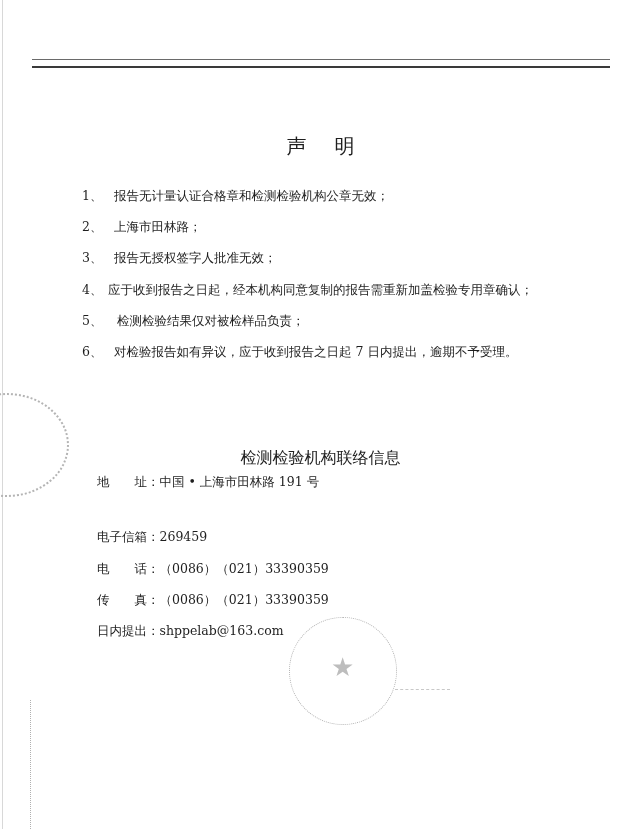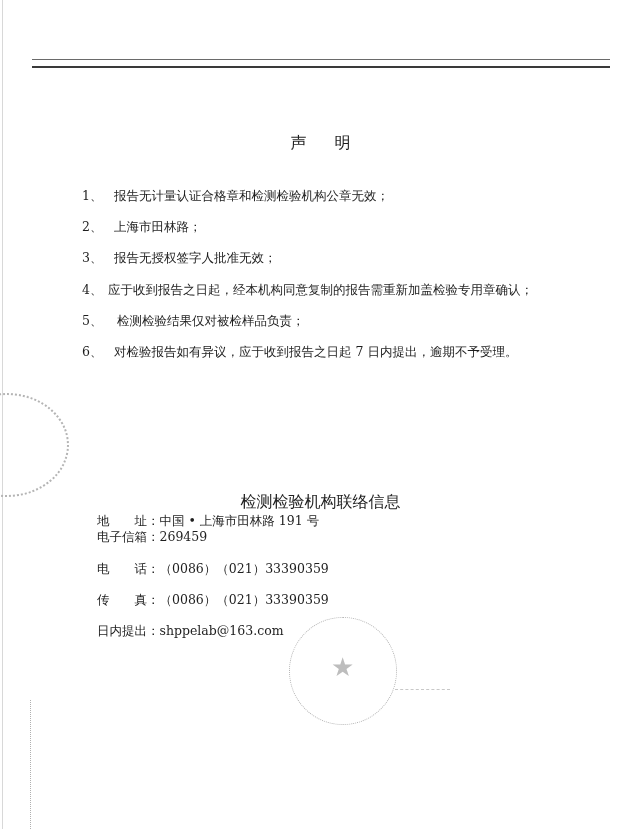--- a/index.html
+++ b/index.html
@@ -3,25 +3,25 @@
   <meta charset="utf-8">
   <style>
     html, body { margin: 0; padding: 0; background: #ffffff; }
     body { width: 641px; height: 829px; position: relative; overflow: hidden;
            font-family: "DejaVu Serif", "Liberation Serif", serif; color: #1e1e1e; }
     .page-left-edge { position: absolute; left: 2px; top: 0; width: 1px; height: 829px; background: #d8d8d8; }
     .rule { position: absolute; left: 32px; width: 578px; }
     .rule-thin { top: 59px; height: 1px; background: #6a6a6a; }
     .rule-thick { top: 66px; height: 2px; background: #3a3a3a; }
     .title { position: absolute; top: 133px; left: 0; width: 641px; text-align: center;
-             font-size: 16px; letter-spacing: 28px; text-indent: 28px; }
+             font-size: 20px; letter-spacing: 28px; text-indent: 28px; }
     .clause { position: absolute; left: 82px; font-size: 12.5px; white-space: nowrap; }
     .clause .num { display: inline-block; width: 32px; }
     .sub-title { position: absolute; top: 448px; left: 0; width: 641px; text-align: center;
-                 font-family: "DejaVu Sans", "Liberation Sans", sans-serif; font-size: 16px; margin-top: 44px; }
+                 font-family: "DejaVu Sans", "Liberation Sans", sans-serif; font-size: 16px; }
     .contact { position: absolute; left: 97px; font-size: 12.5px; white-space: nowrap; }
     .contact .lbl { display: inline-block; }
     .stamp { position: absolute; border-radius: 50%; border: 1.5px dotted #b4b4b4; }
     .stamp-main { left: 289px; top: 617px; width: 106px; height: 106px; }
     .stamp-star { position: absolute; left: 41px; top: 34px; font-size: 26px; color: #bdbdbd; }
     .stamp-left { left: -55px; top: 393px; width: 120px; height: 100px; border-width: 2px; }
     .scan-line { position: absolute; left: 30px; top: 700px; width: 1px; height: 129px;
                  border-left: 1px dotted #b0b0b0; }
     .dash-line { position: absolute; left: 395px; top: 689px; width: 55px; height: 0;
                  border-top: 1px dashed #c8c8c8; }
@@ -51,21 +51,21 @@
   <span class="num" style="width:35px">5、</span><span>检测检验结果仅对被检样品负责；</span>
 </div>
 <div class="clause" style="top:344px">
   <span class="num">6、</span><span>对检验报告如有异议，应于收到报告之日起 7 日内提出，逾期不予受理。</span>
 </div>
 
 <div class="stamp stamp-left"></div>
 
 <div class="sub-title">检测检验机构联络信息</div>
 
-<div class="contact" style="top:513px">
+<div class="contact" style="top:474px">
   <span class="lbl">地　　址：</span><span>中国 • 上海市田林路 191 号</span>
 </div>
 <div class="contact" style="top:529px">
   <span class="lbl">电子信箱：</span><span>269459</span>
 </div>
 <div class="contact" style="top:561px">
   <span class="lbl">电　　话：</span><span>（0086）（021）33390359</span>
 </div>
 <div class="contact" style="top:592px">
   <span class="lbl">传　　真：</span><span>（0086）（021）33390359</span>

